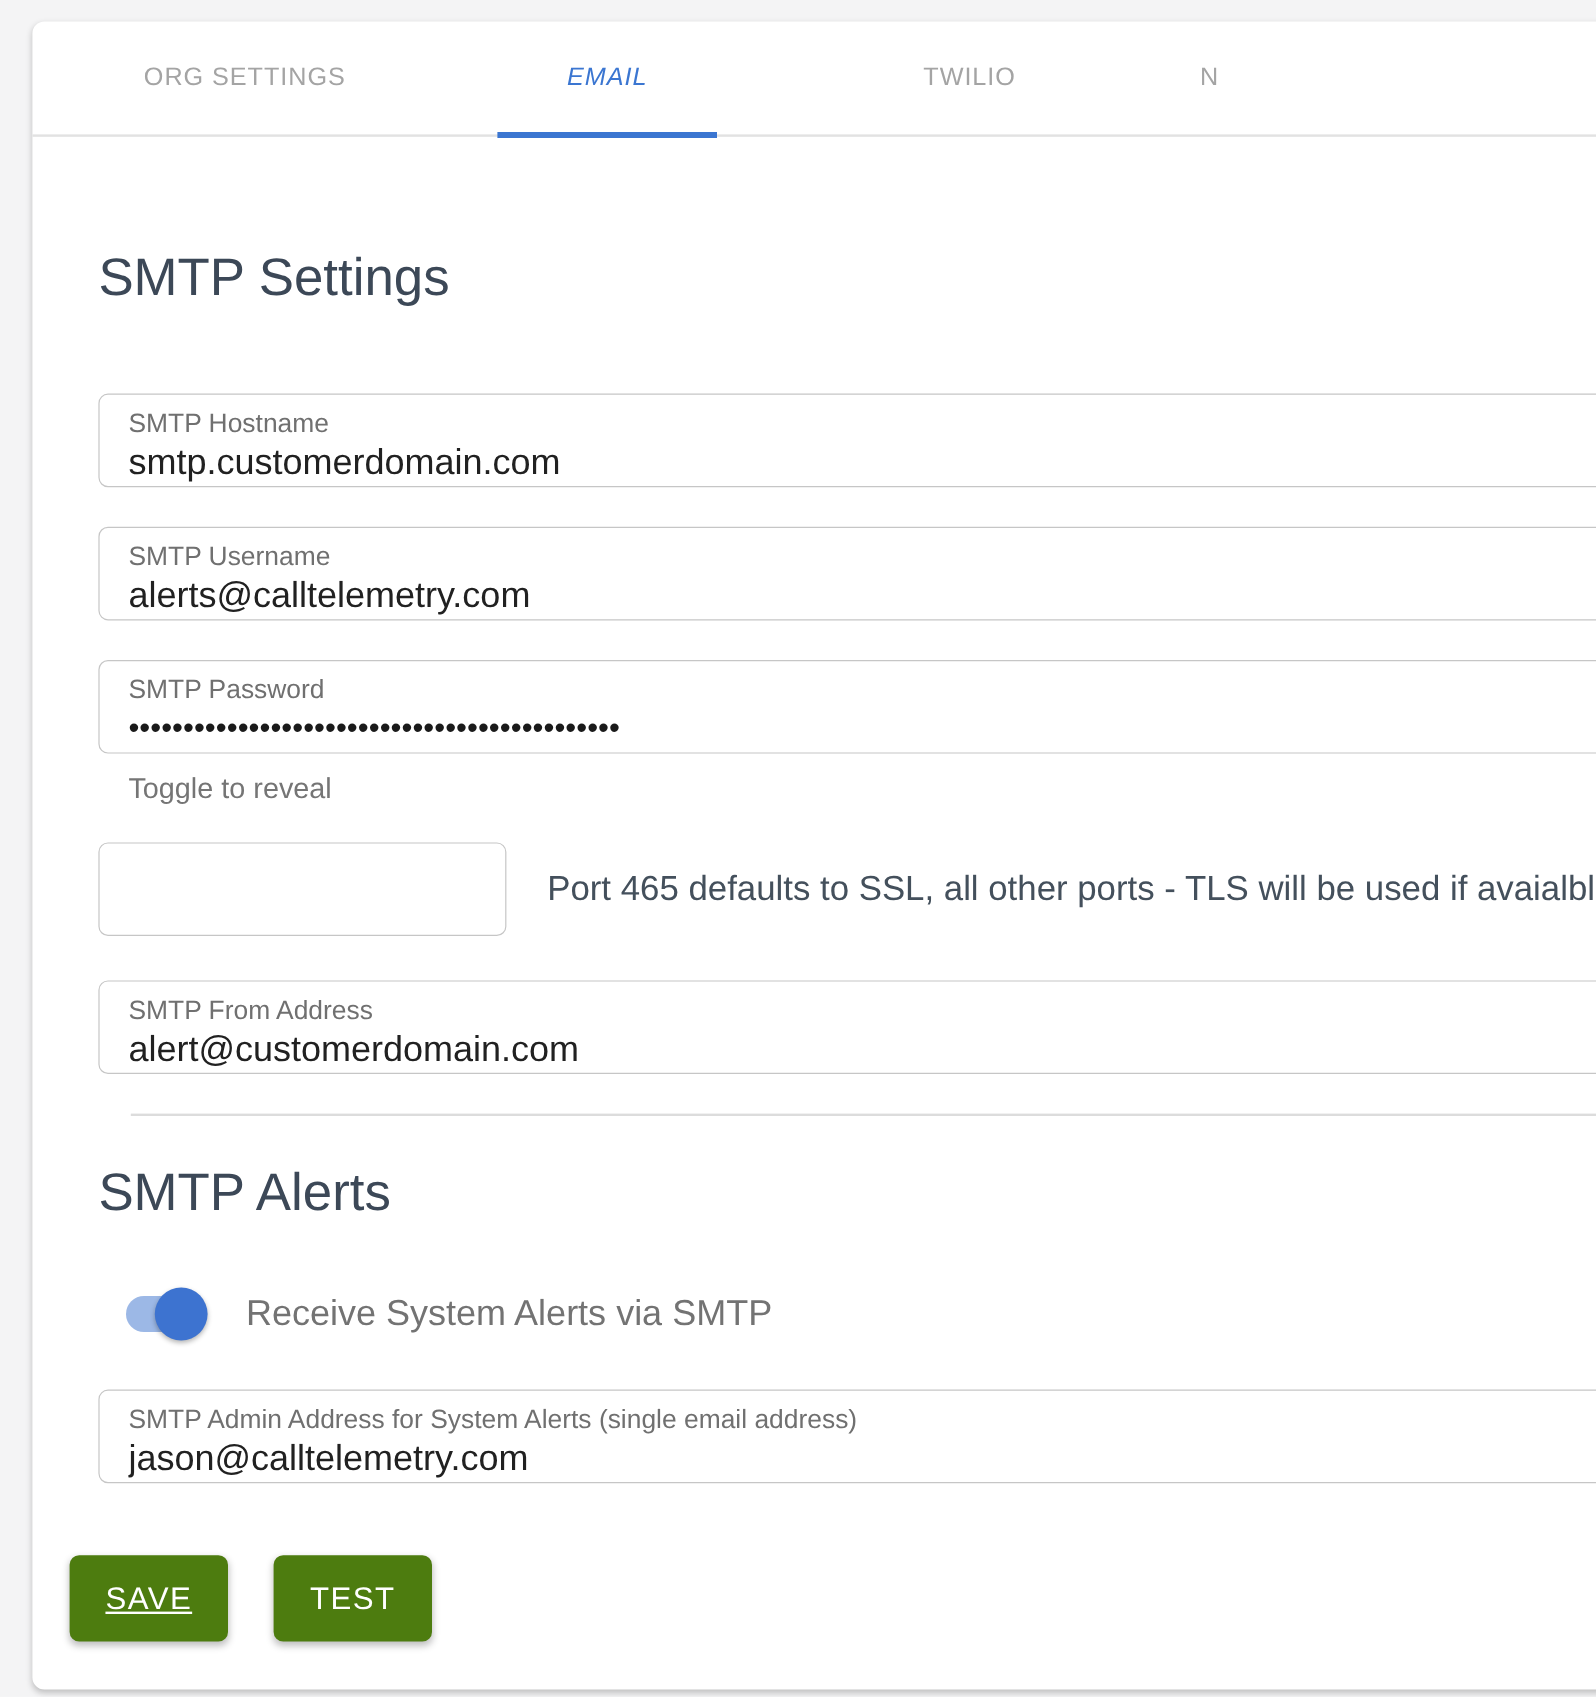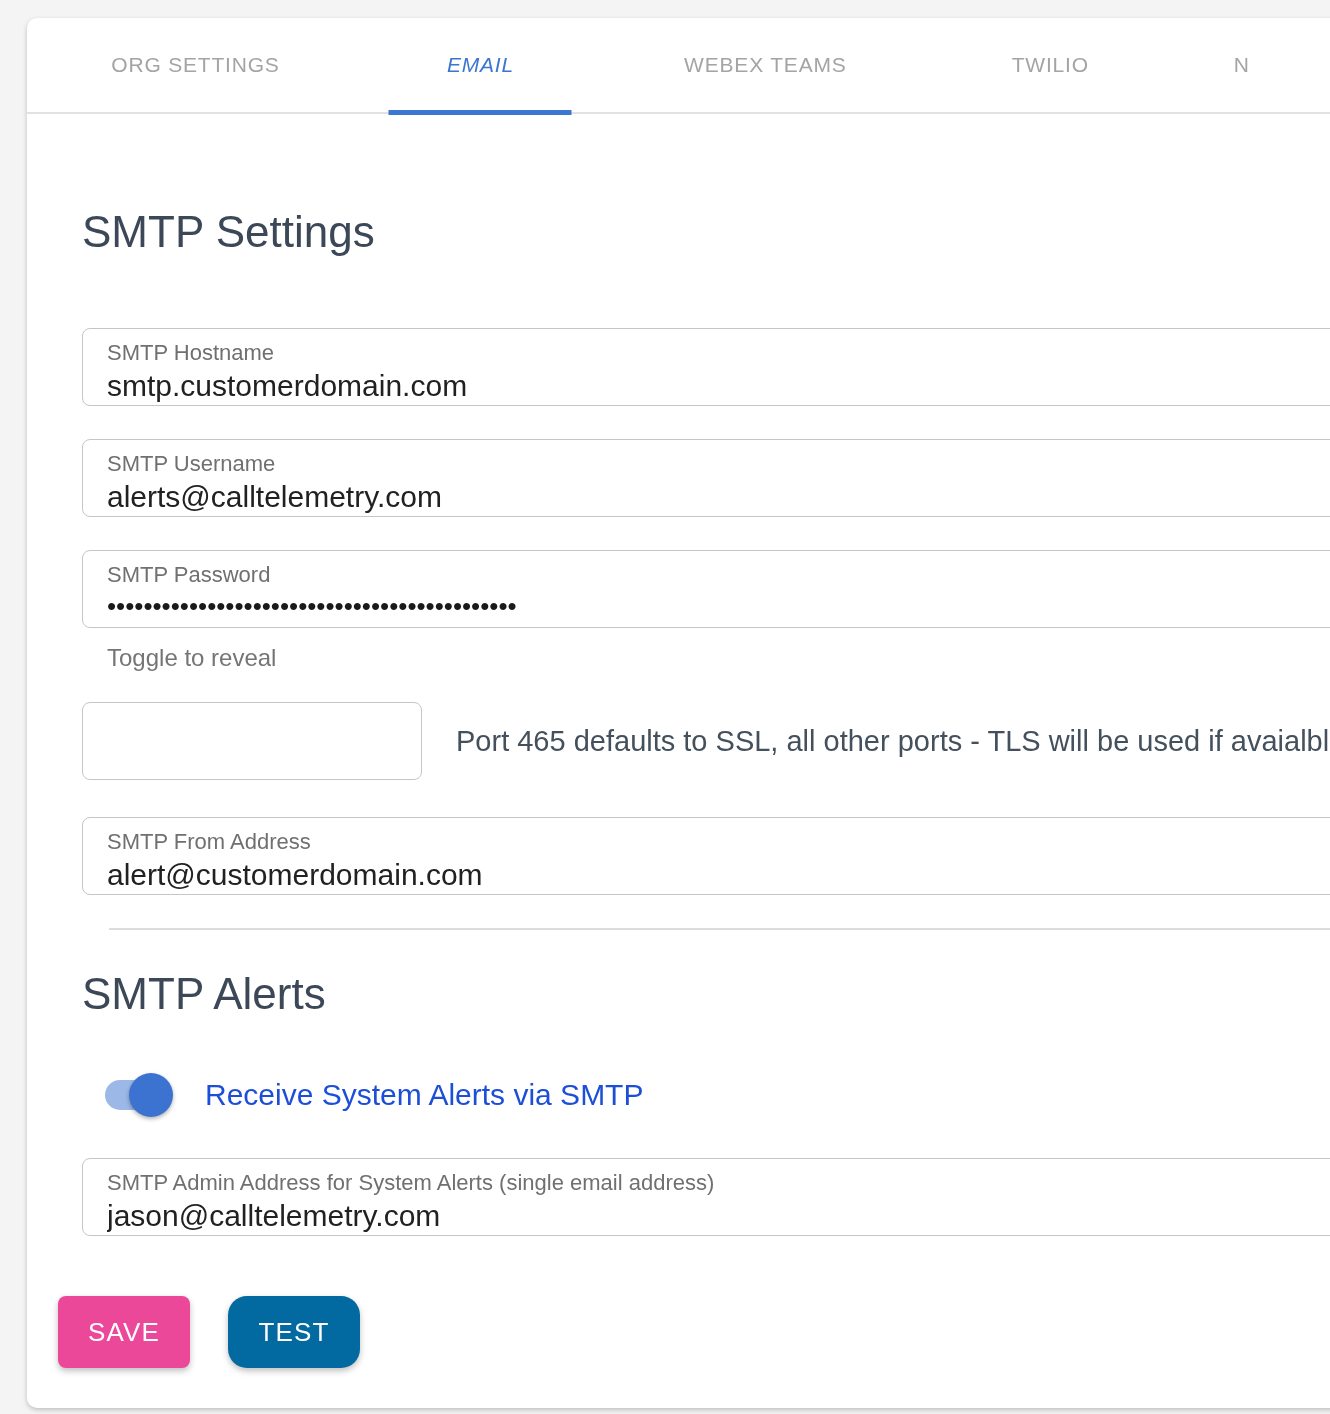--- a/index.html
+++ b/index.html
@@ -149,21 +149,21 @@
     position:absolute;
     left:24px; top:-7px;
     width:44px; height:44px;
     border-radius:50%;
     background:#3d73d0;
     box-shadow:0 2px 4px rgba(0,0,0,0.3);
   }
   .toggle-label {
     margin-left:44px;
     font-size:30px;
-    color:#1d4ed8;
+    color:#737373;
   }
   .admin-field { margin-top:46px; }
   
   .button-row {
     display:flex;
     margin-top:60px;
     margin-left:-24px;
     gap:38px;
   }
   .btn {
@@ -172,32 +172,31 @@
     border:none;
     border-radius:8px;
     color:#ffffff;
     font-family:"Liberation Sans", sans-serif;
     font-size:26px;
     font-weight:500;
     letter-spacing:1.2px;
     cursor:pointer;
     box-shadow:0 3px 6px rgba(0,0,0,0.25);
   }
-  .btn-save { background:#ec4899; }
-  .btn-test { background:#0369a1;border-radius:19px; }
+  .btn-save { background:#4d7c0f;text-decoration:underline; }
+  .btn-test { background:#4d7c0f; }
 </style>
 </head>
 <body>
 
 <div class="card">
 
   <div class="tabs">
     <div class="tab">ORG SETTINGS</div>
     <div class="tab active">EMAIL</div>
-    <div class="tab">WEBEX TEAMS</div>
     <div class="tab">TWILIO</div>
     <div class="tab partial">N</div>
   </div>
 
   <div class="content">
 
     <h1 class="section-title title-settings">SMTP Settings</h1>
 
     <div class="field field-first">
       <div class="field-label">SMTP Hostname</div>

